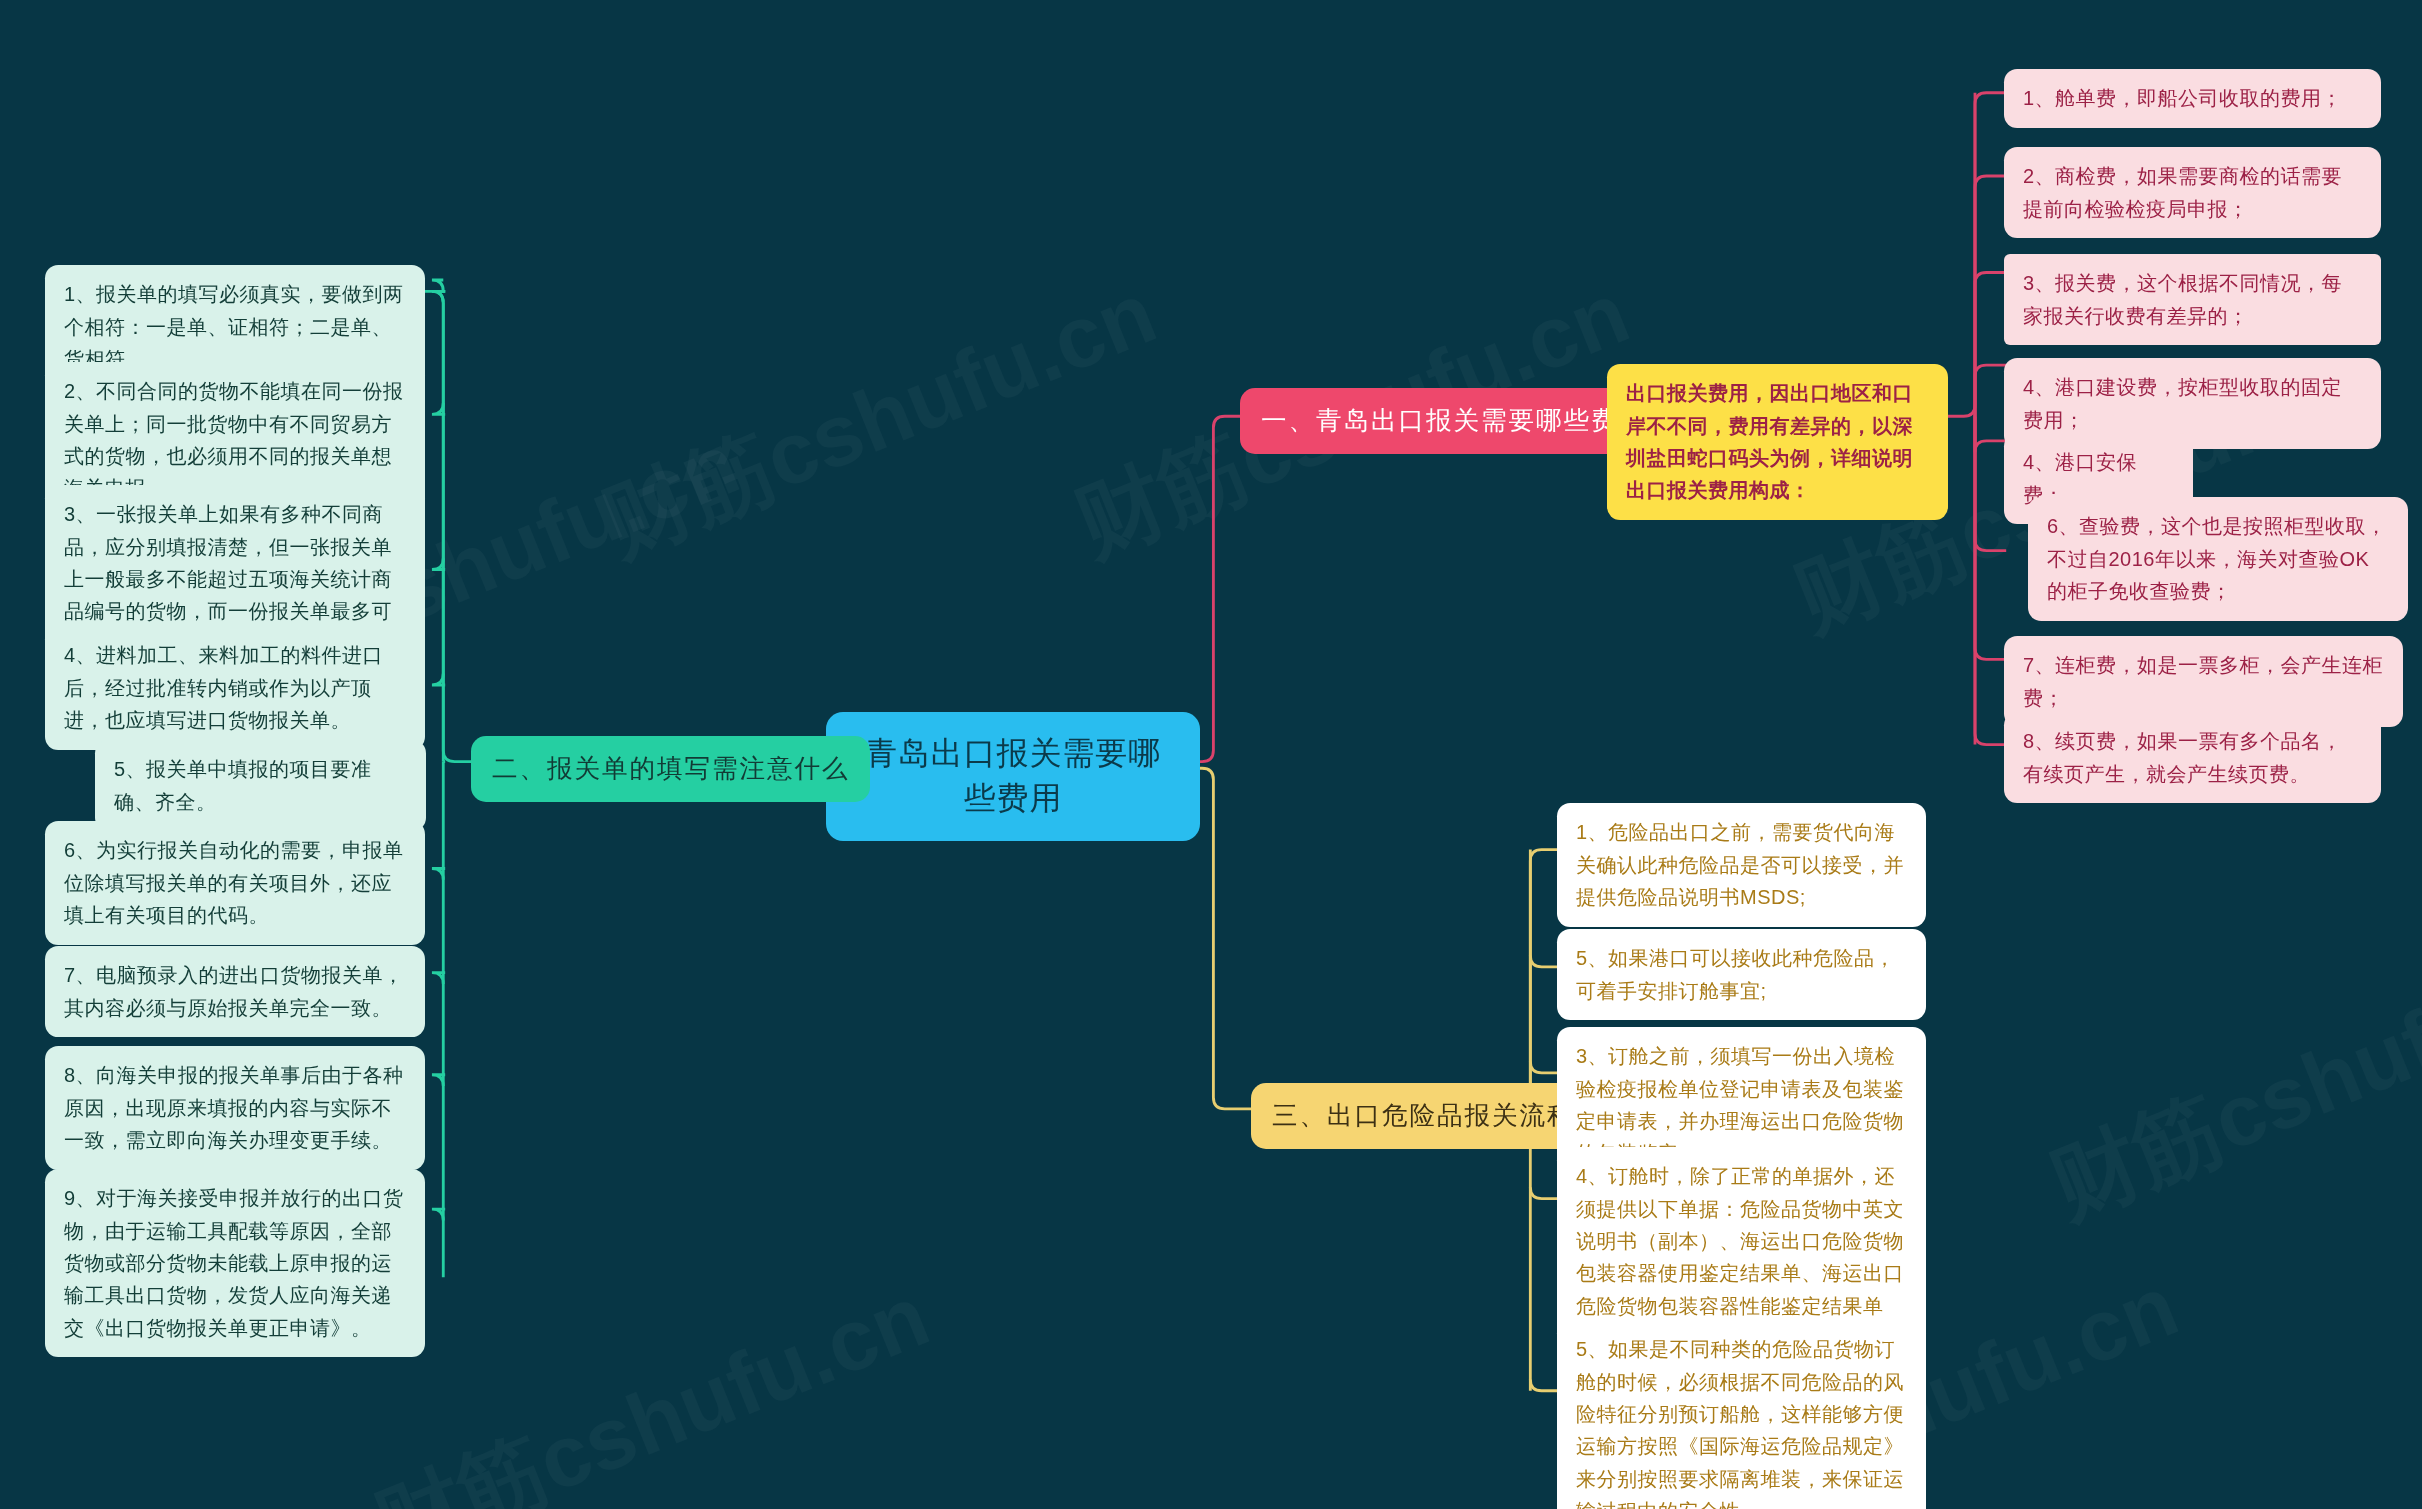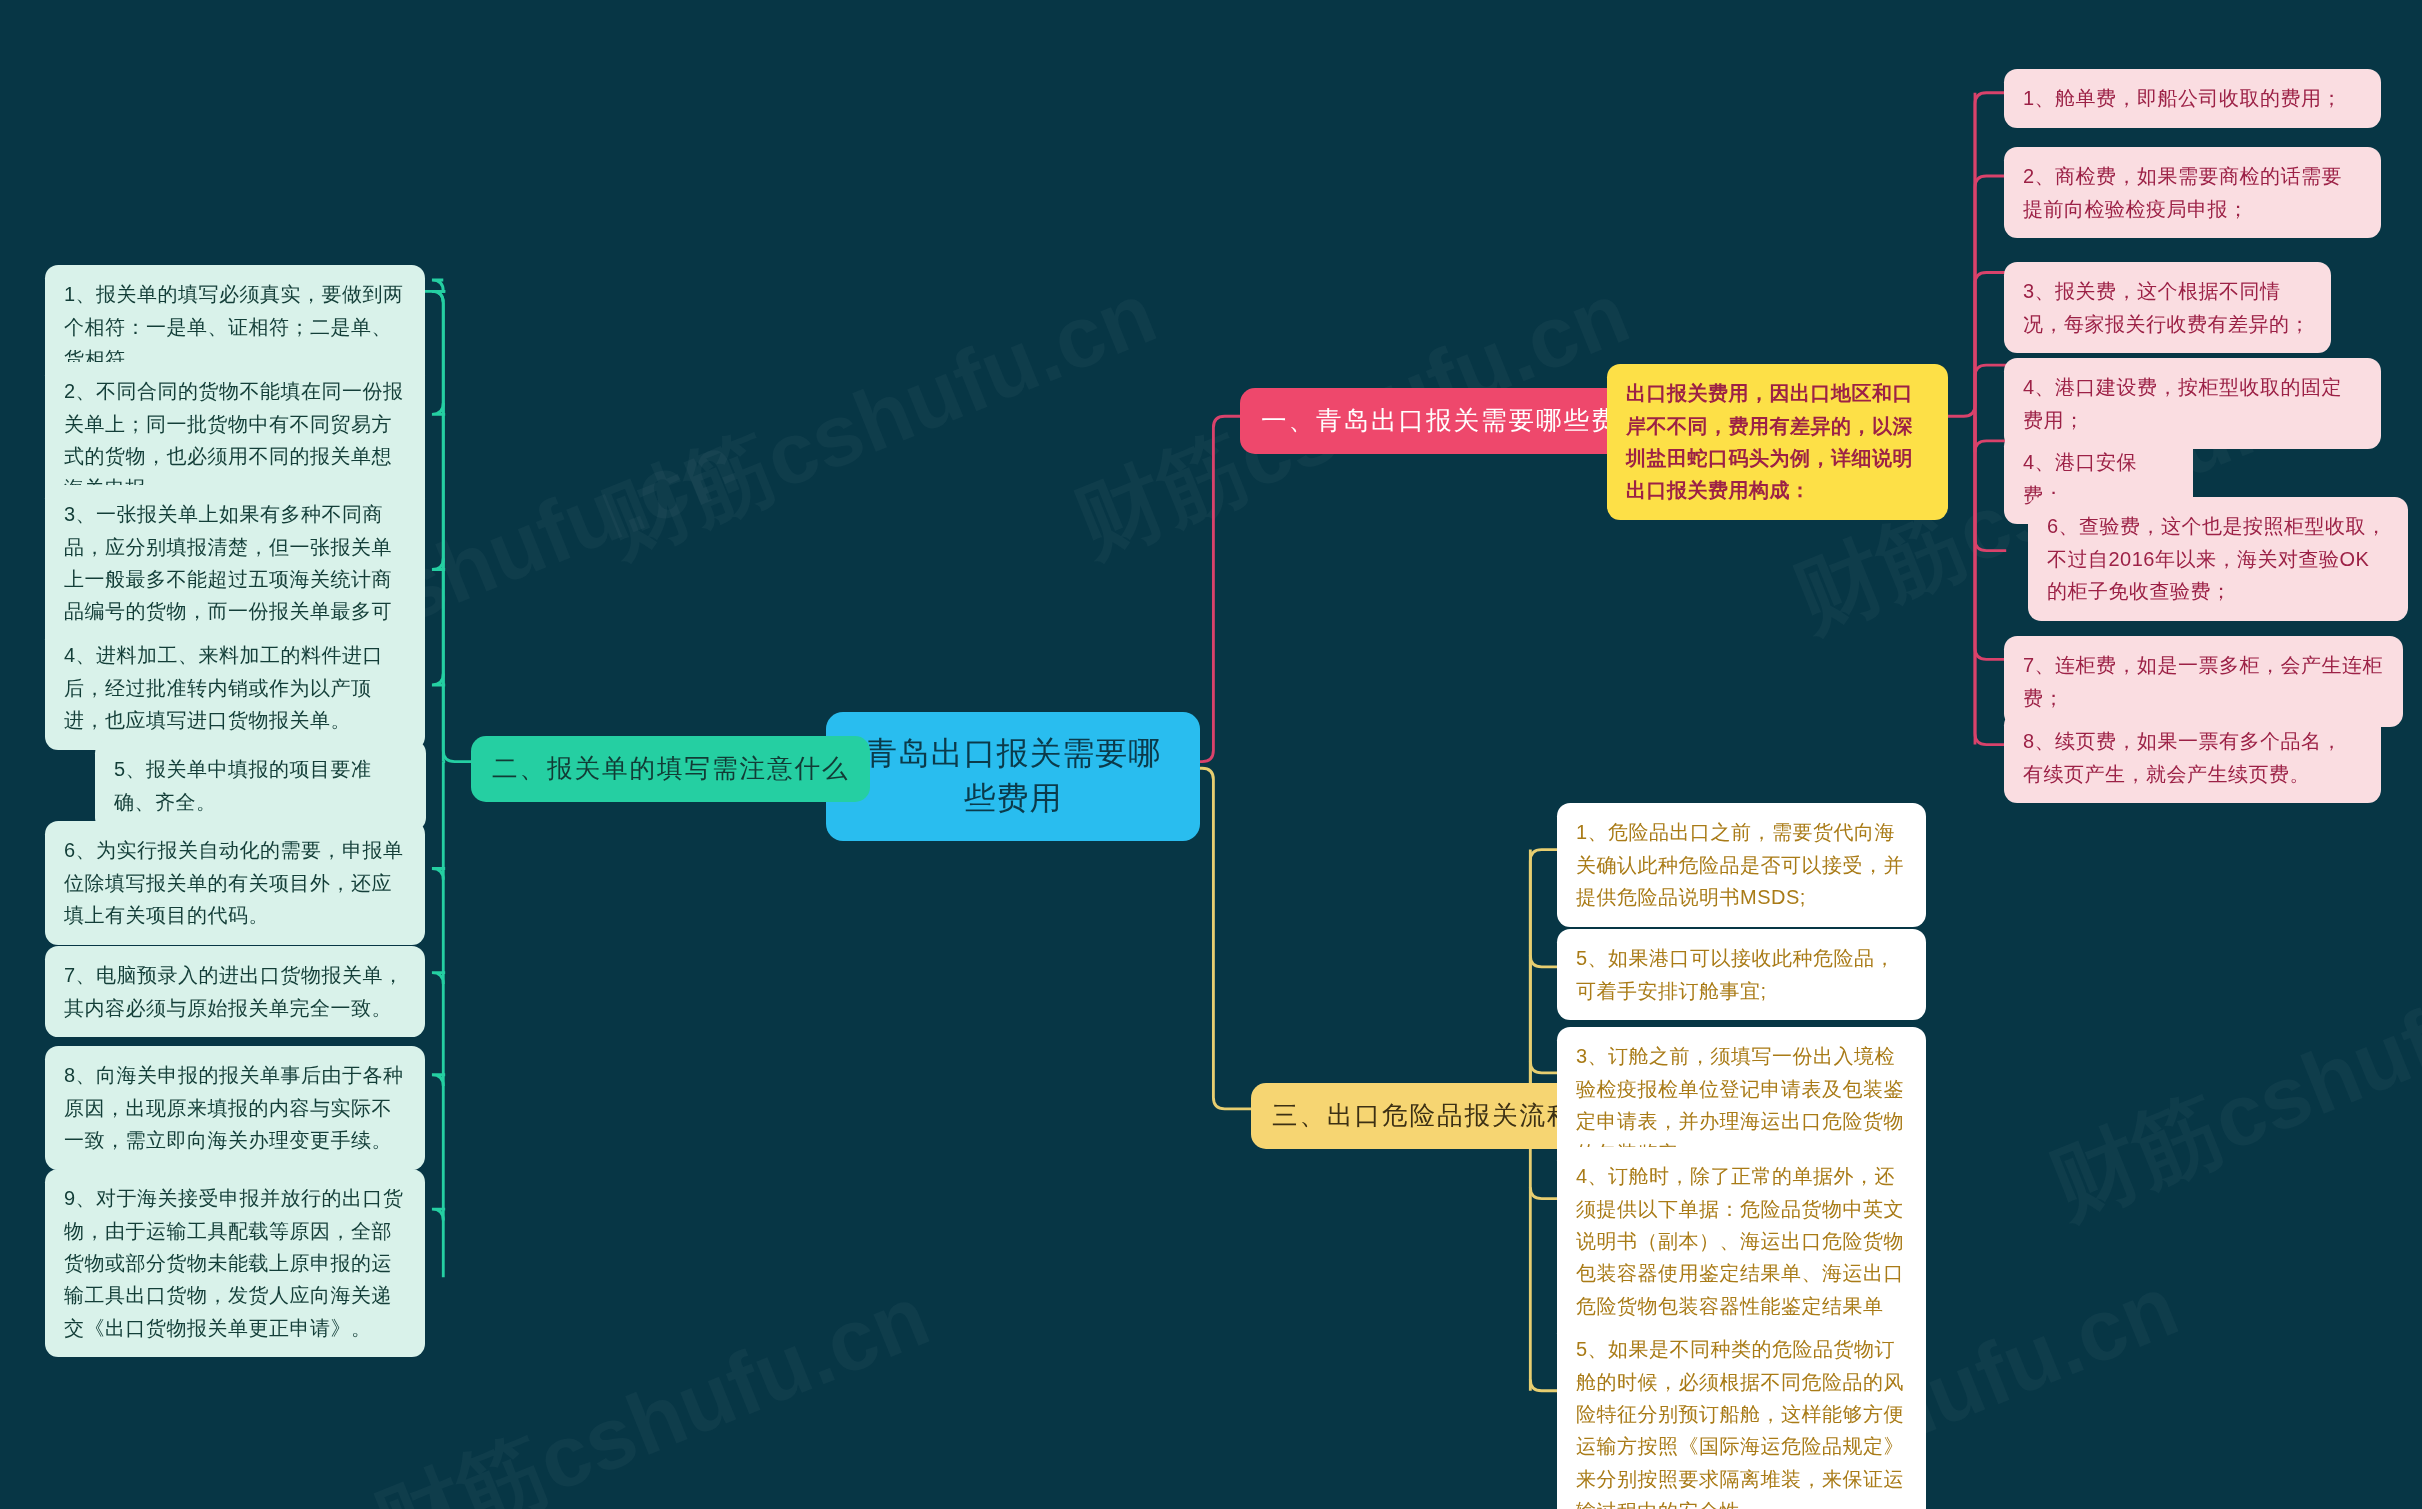--- a/index.html
+++ b/index.html
@@ -116,21 +116,21 @@
   </svg>
 
   <div class="node root" style="left:826px;top:712px;width:374px;">青岛出口报关需要哪些费用</div>
 
   <div class="node branch pink" style="left:1240px;top:388px;">一、青岛出口报关需要哪些费用</div>
 
   <div class="node leaf pinkdesc" style="left:1607px;top:364px;width:341px;">出口报关费用，因出口地区和口岸不不同，费用有差异的，以深圳盐田蛇口码头为例，详细说明出口报关费用构成：</div>
 
   <div class="node leaf pink" style="left:2004px;top:69px;width:377px;">1、舱单费，即船公司收取的费用；</div>
   <div class="node leaf pink" style="left:2004px;top:147px;width:377px;">2、商检费，如果需要商检的话需要提前向检验检疫局申报；</div>
-  <div class="node leaf pink" style="left:2004px;top:262px;width:327px;">3、报关费，这个根据不同情况，每家报关行收费有差异的；</div>
+  <div class="node leaf pink" style="left:2004px;top:254px;width:377px;border-radius:6px;">3、报关费，这个根据不同情况，每家报关行收费有差异的；</div>
   <div class="node leaf pink" style="left:2004px;top:358px;width:377px;">4、港口建设费，按柜型收取的固定费用；</div>
   <div class="node leaf pink" style="left:2004px;top:433px;width:189px;">4、港口安保费；</div>
   <div class="node leaf pink" style="left:2004px;top:497px;width:380px;margin-left:24px;">6、查验费，这个也是按照柜型收取，不过自2016年以来，海关对查验OK的柜子免收查验费；</div>
   <div class="node leaf pink" style="left:2004px;top:636px;width:399px;">7、连柜费，如是一票多柜，会产生连柜费；</div>
   <div class="node leaf pink" style="left:2004px;top:712px;width:377px;">8、续页费，如果一票有多个品名，有续页产生，就会产生续页费。</div>
 
   <div class="node branch green" style="left:471px;top:736px;">二、报关单的填写需注意什么</div>
 
   <div class="node leaf green" style="left:45px;top:265px;width:380px;">1、报关单的填写必须真实，要做到两个相符：一是单、证相符；二是单、货相符。</div>
   <div class="node leaf green" style="left:45px;top:362px;width:380px;">2、不同合同的货物不能填在同一份报关单上；同一批货物中有不同贸易方式的货物，也必须用不同的报关单想海关申报。</div>

